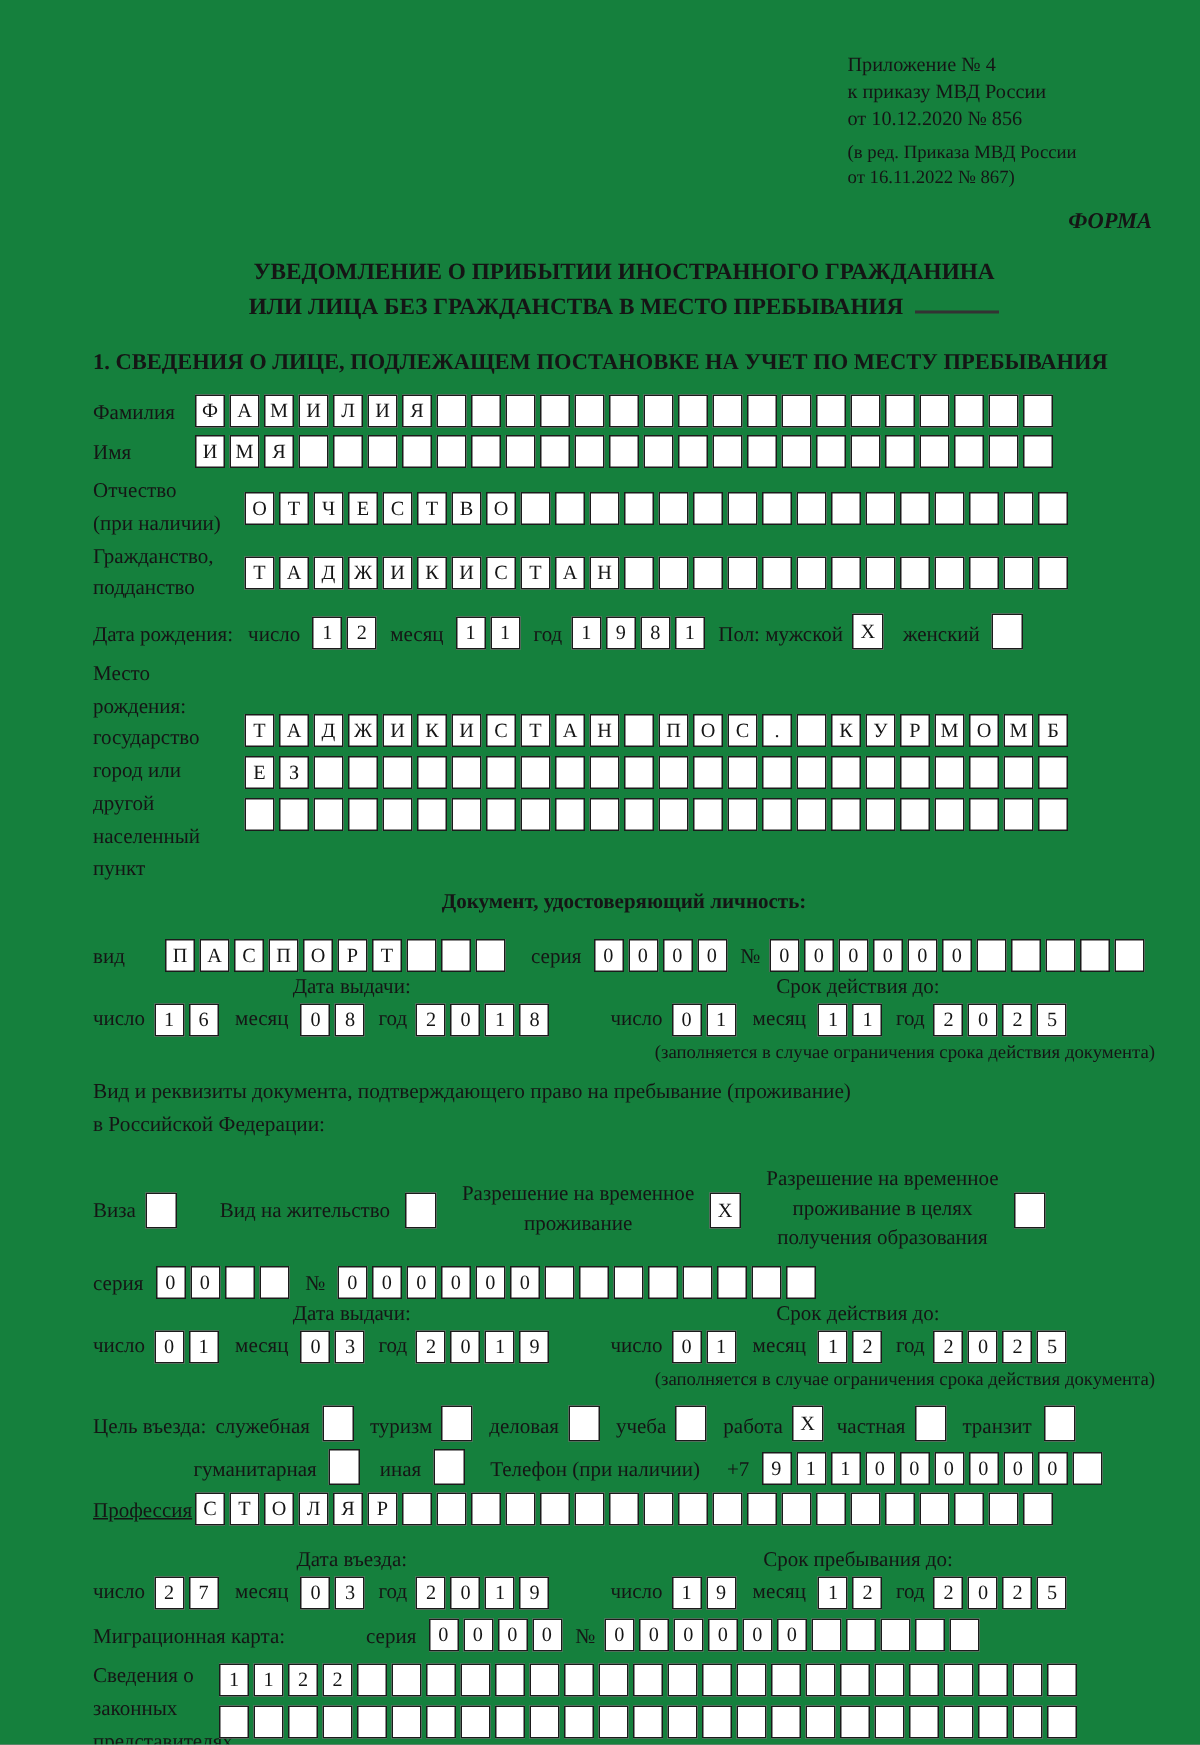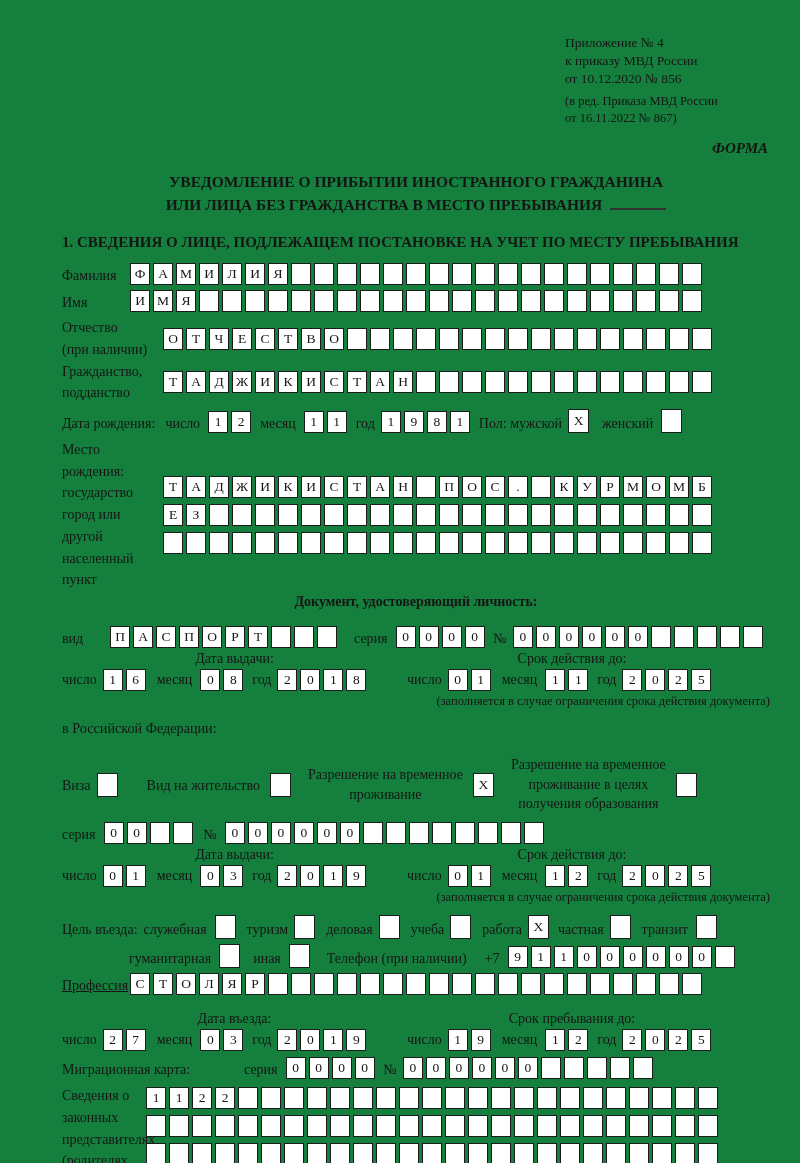--- a/index.html
+++ b/index.html
@@ -396,20 +396,21 @@
             <span class="cell">0</span>
             <span class="cell">2</span>
             <span class="cell">5</span>
           </span>
       </div>
     </div>
     <div class="note note-right">(заполняется в случае ограничения срока действия документа)</div>
   </div>
 
   <div class="intro">
+    <div>Вид и реквизиты документа, подтверждающего право на пребывание (проживание)</div>
     <div>в Российской Федерации:</div>
   </div>
 
   <div class="frow mt4">
     <span class="lbl" style="margin-top:3px;">Виза</span>
     <span class="cells boxes ml6">
         <span class="cell"></span>
       </span>
     <span class="lbl ml26" style="margin-top:3px;">Вид на жительство</span>
     <span class="cells boxes ml10">

